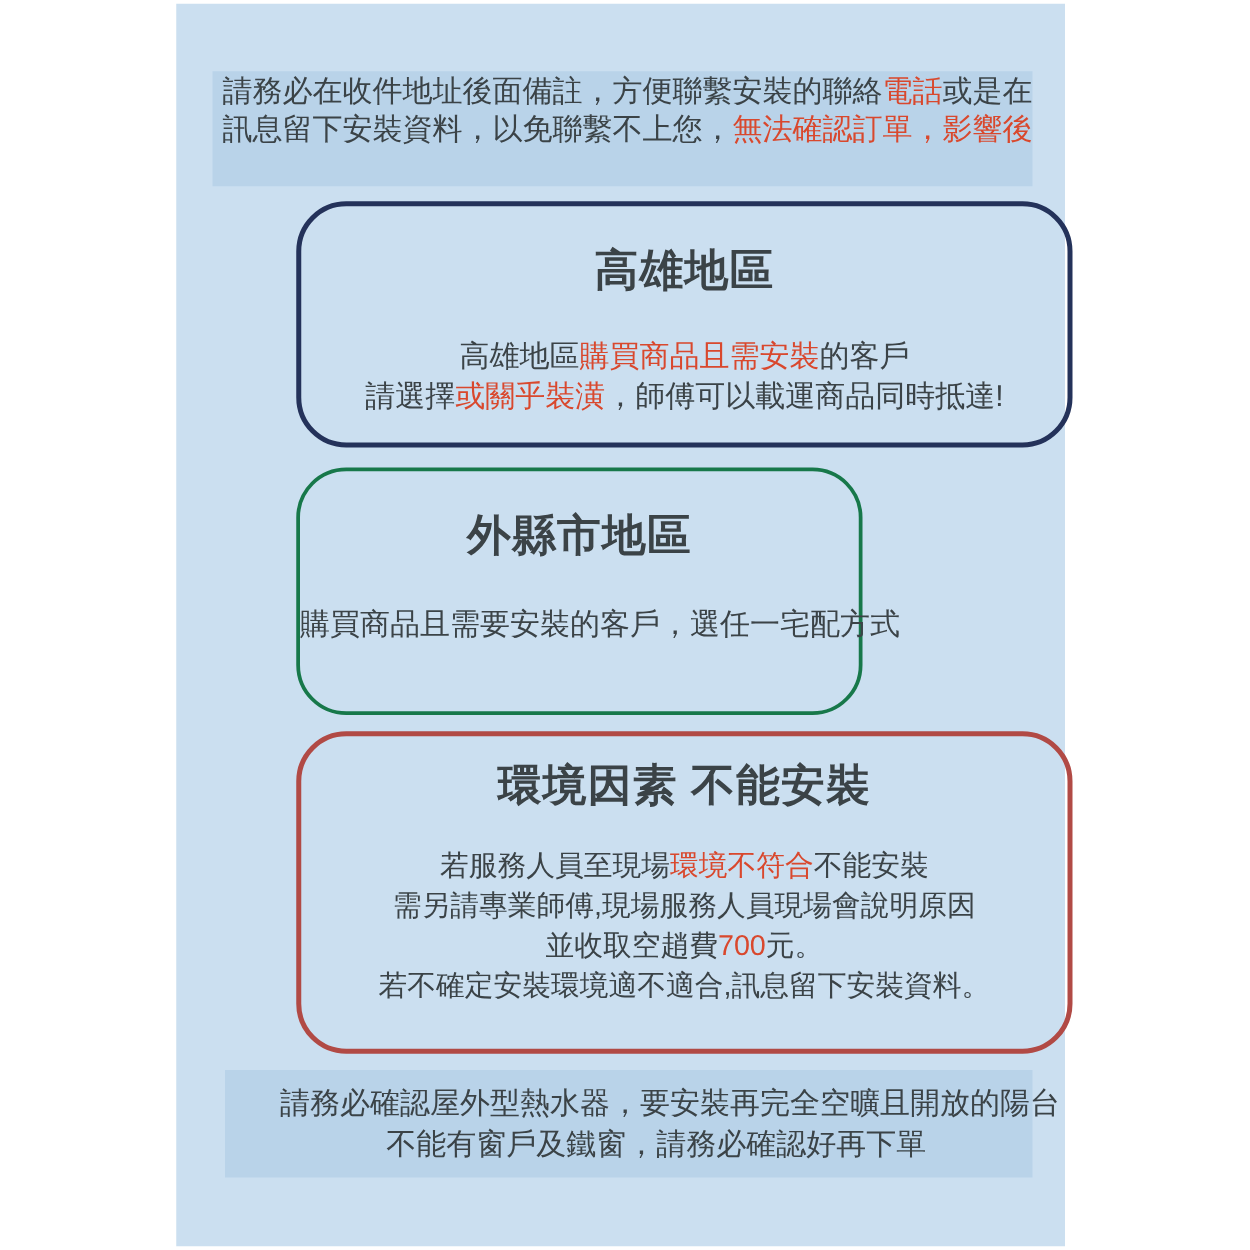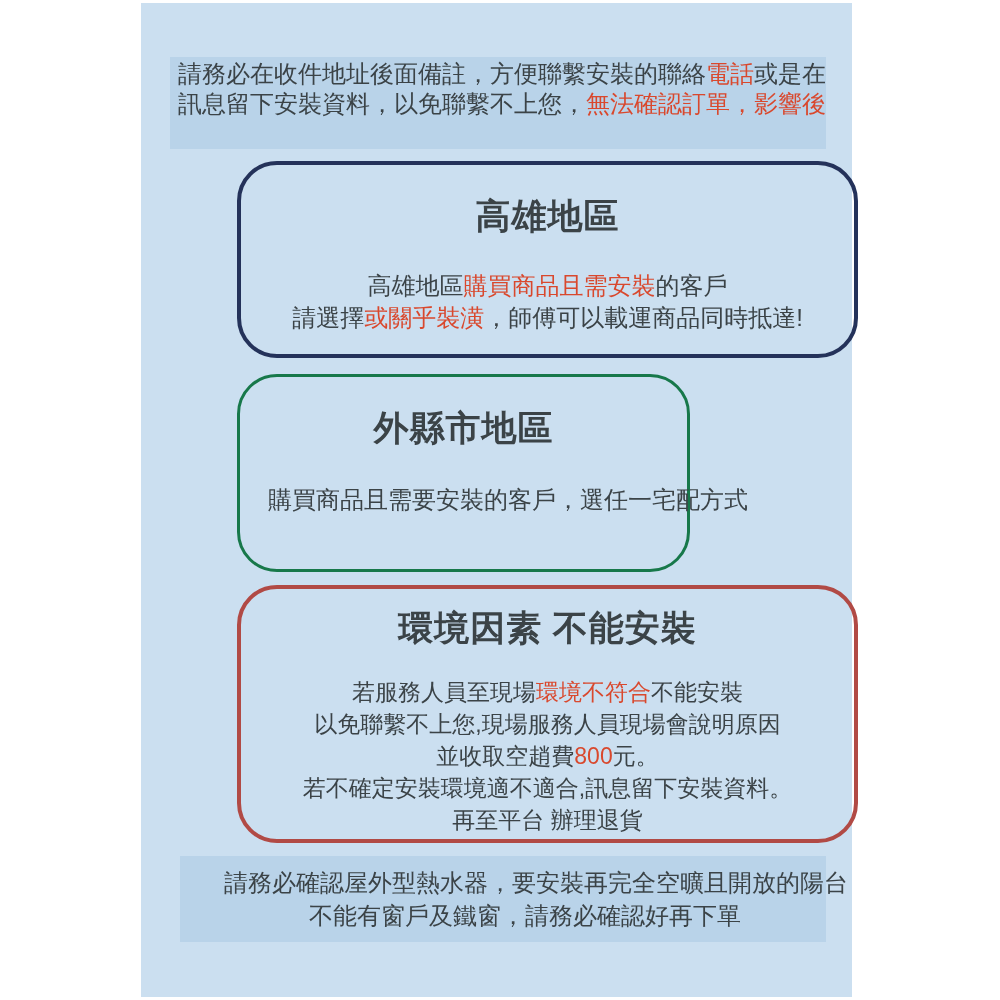--- a/index.html
+++ b/index.html
@@ -23,21 +23,21 @@
   .box{position:absolute;left:96px;width:621px;border-radius:40px;text-align:center;background:transparent;}
   .box1{top:158px;height:197px;border:4px solid var(--navy);}
   .box2{top:371px;height:198px;width:453px;border:3px solid var(--green);}
   .box3{top:582px;height:258px;border:4px solid var(--red-border);}
   .box-title{font-size:35px;font-weight:700;letter-spacing:1px;color:var(--text-dark);}
   .box1 .box-title{margin-top:28px;}
   .box2 .box-title{margin-top:28px;}
   .box3 .box-title{margin-top:16px;}
   .box-body{font-size:24px;line-height:32px;color:var(--text-dark);}
   .box1 .box-body{margin-top:30px;}
-  .box2 .box-body{margin-top:32px;padding-left:28px;}
+  .box2 .box-body{margin-top:32px;}
   .box3 .box-body{margin-top:24px;font-size:23px;}
   .line{white-space:nowrap;}
 </style>
 </head>
 <body>
 
 <div class="canvas">
   <div class="page">
 
     <div class="panel top-note">
@@ -70,30 +70,27 @@
       </div>
     </div>
 
     <div class="box box3">
       <div class="box-title">環境因素 不能安裝</div>
       <div class="box-body">
         <div class="line">
           <span class="dark">若服務人員至現場</span><span class="red">環境不符合</span><span class="dark">不能安裝</span>
         </div>
         <div class="line">
-          <span class="dark">以免聯繫不上您,現場服務人員現場會說明原因</span>
+          <span class="dark">需另請專業師傅,現場服務人員現場會說明原因</span>
         </div>
         <div class="line">
-          <span class="dark">並收取空趙費</span><span class="red">800</span><span class="dark">元。</span>
+          <span class="dark">並收取空趙費</span><span class="red">700</span><span class="dark">元。</span>
         </div>
         <div class="line">
           <span class="dark">若不確定安裝環境適不適合,訊息留下安裝資料。</span>
-        </div>
-        <div class="line">
-          <span class="dark">再至平台 辦理退貨</span>
         </div>
       </div>
     </div>
 
     <div class="panel bottom-note">
       <div class="line">
         <span class="dark">請務必確認屋外型熱水器，要安裝再完全空曠且開放的陽台</span>
       </div>
       <div class="line">
         <span class="dark">不能有窗戶及鐵窗，請務必確認好再下單</span>

